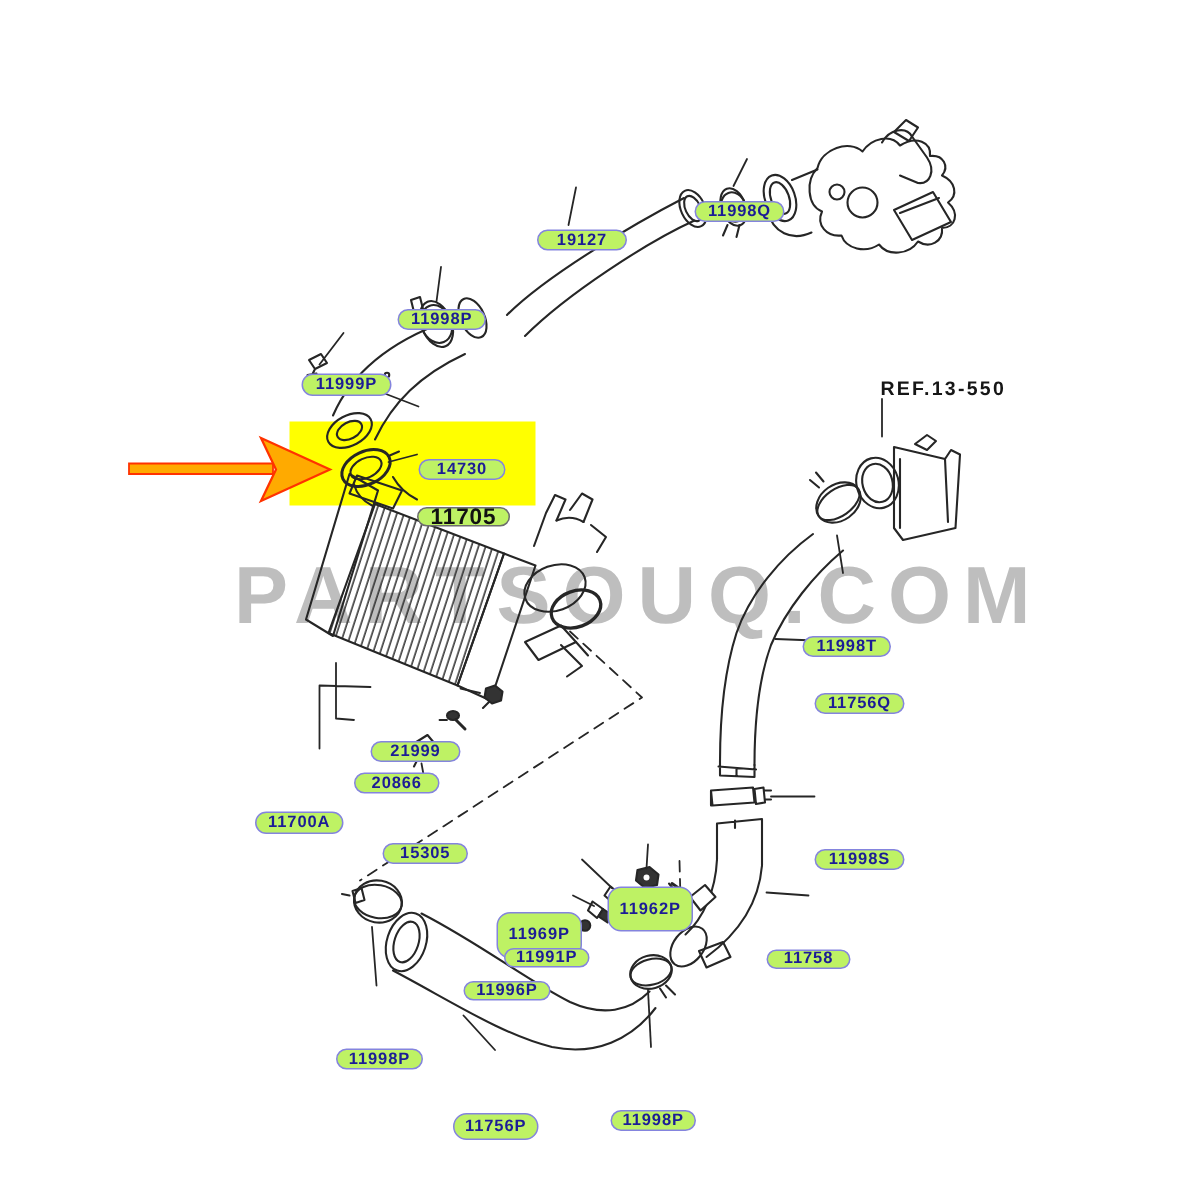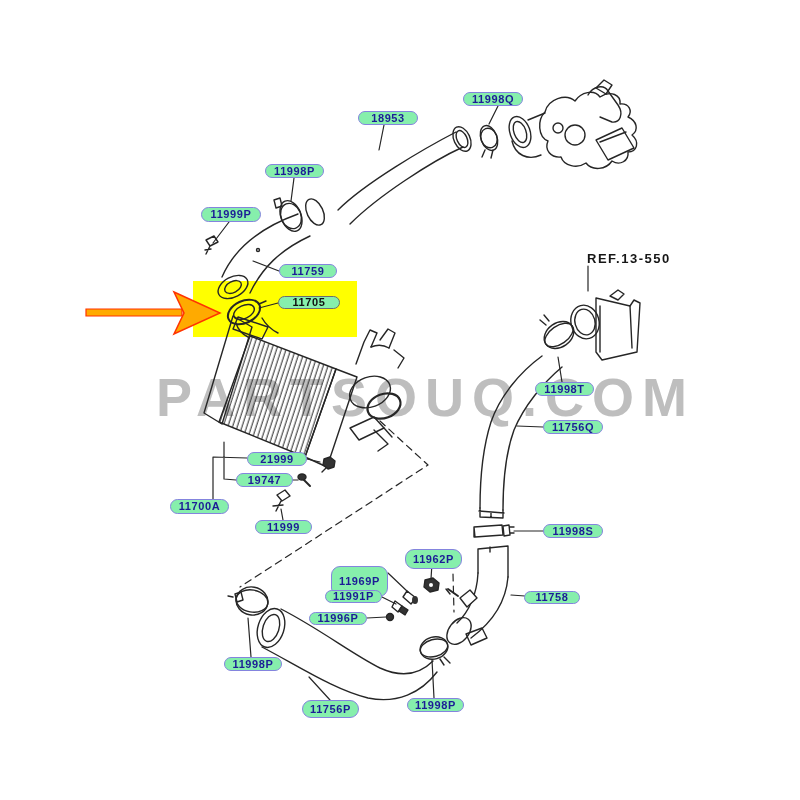--- a/index.html
+++ b/index.html
@@ -4,23 +4,23 @@
 <style>
   html,body{margin:0;padding:0;background:#ffffff;}
   #stage{position:relative;width:800px;height:800px;background:#fff;overflow:hidden;
          font-family:"Liberation Sans", sans-serif;}
   #watermark{position:absolute;left:156px;top:366px;z-index:1;
              font-family:"Liberation Sans", sans-serif;font-weight:bold;
              font-size:54px;letter-spacing:8px;color:#b3b3b3;opacity:.85;
              white-space:nowrap;user-select:none;}
   svg.art{position:absolute;left:0;top:0;z-index:2;}
   .plabel{position:absolute;z-index:3;display:flex;align-items:center;justify-content:center;
-          background:#86efac;border:1.5px solid #8484de;border-radius:9px;
+          background:#bef264;border:1.5px solid #8484de;border-radius:9px;
           color:#1c1c96;font-weight:bold;font-size:11px;letter-spacing:.6px;
-          line-height:1;box-sizing:border-box;cursor:pointer;}
+          line-height:1;box-sizing:border-box;cursor:pointer;margin-top:42px;}
   .plabel.dark{border-color:#6d6d6d;color:#111;cursor:default;}
   .ref-label{position:absolute;z-index:3;color:#161616;font-weight:bold;
              font-size:13px;letter-spacing:1.5px;white-space:nowrap;padding-left:46px;}
 </style>
 </head>
 <body>
 
 <div id="stage">
 
   <div id="watermark">PARTSOUQ.COM</div>
@@ -188,36 +188,36 @@
         <path d="M382,597 L396,604"></path>
         <path d="M367,618 L386,617"></path>
         <path d="M251,657 L248,618"></path>
         <path d="M330,700 L309,677"></path>
         <path d="M539,597 L511,595"></path>
         <path d="M434,698 L432,660"></path>
       </g>
     </g>
   </svg>
 
-  <div class="plabel" style="left:358px;top:111px;width:60px;height:14px">18953</div>
+  <div class="plabel" style="left:358px;top:111px;width:60px;height:14px">19127</div>
   <div class="plabel" style="left:463px;top:92px;width:60px;height:14px">11998Q</div>
   <div class="plabel" style="left:265px;top:164px;width:59px;height:14px">11998P</div>
   <div class="plabel" style="left:201px;top:207px;width:60px;height:15px">11999P</div>
-  <div class="plabel" style="left:279px;top:264px;width:58px;height:14px">11759</div>
-  <div class="plabel dark" style="left:278px;top:296px;width:62px;height:13px;font-size:11px">11705</div>
+  <div class="plabel" style="left:279px;top:264px;width:58px;height:14px">14730</div>
+  <div class="plabel dark" style="left:278px;top:296px;width:62px;height:13px;font-size:15px">11705</div>
   <div class="plabel" style="left:535px;top:382px;width:59px;height:14px">11998T</div>
   <div class="plabel" style="left:543px;top:420px;width:60px;height:14px">11756Q</div>
   <div class="plabel" style="left:543px;top:524px;width:60px;height:14px">11998S</div>
   <div class="plabel" style="left:247px;top:452px;width:60px;height:14px">21999</div>
-  <div class="plabel" style="left:236px;top:473px;width:57px;height:14px">19747</div>
+  <div class="plabel" style="left:236px;top:473px;width:57px;height:14px">20866</div>
   <div class="plabel" style="left:170px;top:499px;width:59px;height:15px">11700A</div>
-  <div class="plabel" style="left:255px;top:520px;width:57px;height:14px">11999</div>
-  <div class="plabel" style="left:405px;top:549px;width:57px;height:20px">11962P</div>
+  <div class="plabel" style="left:255px;top:520px;width:57px;height:14px">15305</div>
+  <div class="plabel" style="left:405px;top:549px;width:57px;height:30px">11962P</div>
   <div class="plabel" style="left:331px;top:566px;width:57px;height:31px">11969P</div>
-  <div class="plabel" style="left:325px;top:590px;width:57px;height:13px">11991P</div>
+  <div class="plabel" style="left:336px;top:590px;width:57px;height:13px">11991P</div>
   <div class="plabel" style="left:309px;top:612px;width:58px;height:13px">11996P</div>
   <div class="plabel" style="left:224px;top:657px;width:58px;height:14px">11998P</div>
   <div class="plabel" style="left:302px;top:700px;width:57px;height:18px">11756P</div>
-  <div class="plabel" style="left:524px;top:591px;width:56px;height:13px">11758</div>
+  <div class="plabel" style="left:511px;top:591px;width:56px;height:13px">11758</div>
   <div class="plabel" style="left:407px;top:698px;width:57px;height:14px">11998P</div>
 
   <div class="ref-label" style="left:541px;top:251px">REF.13-550</div>
 </div>
 
 </body></html>

